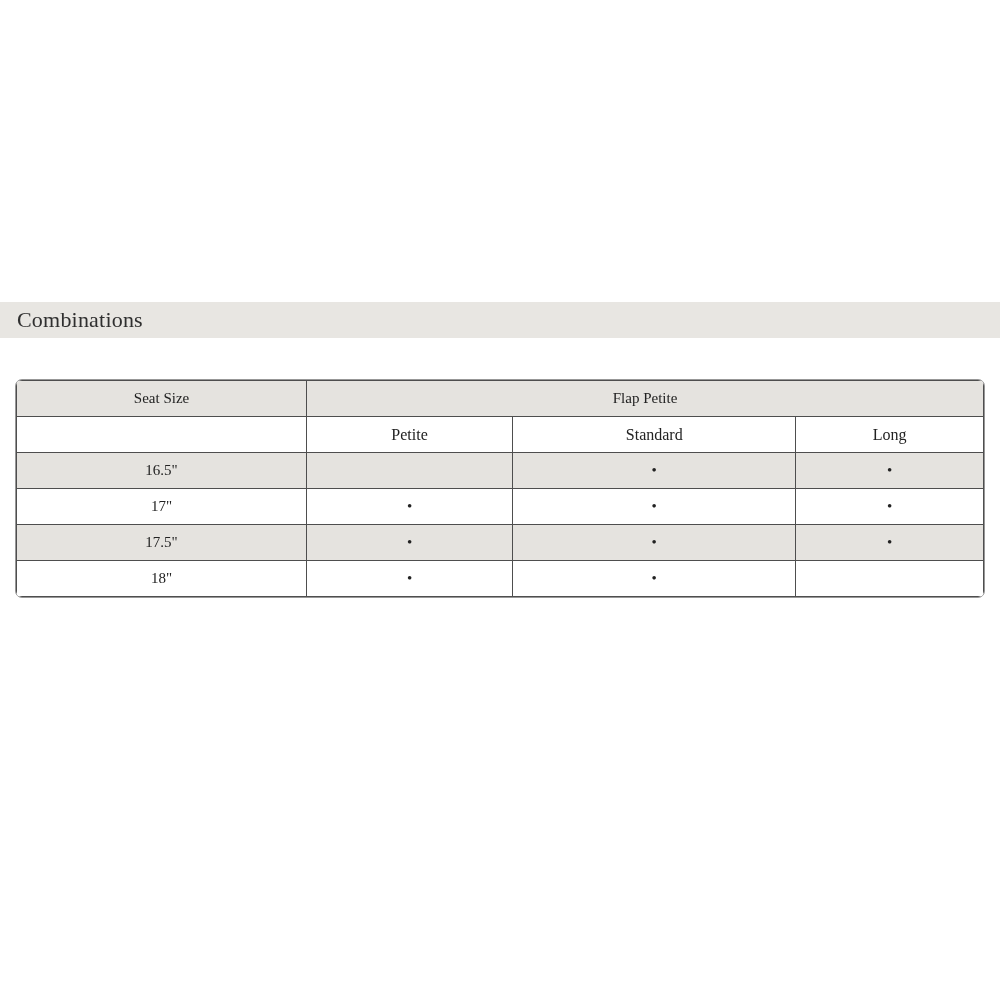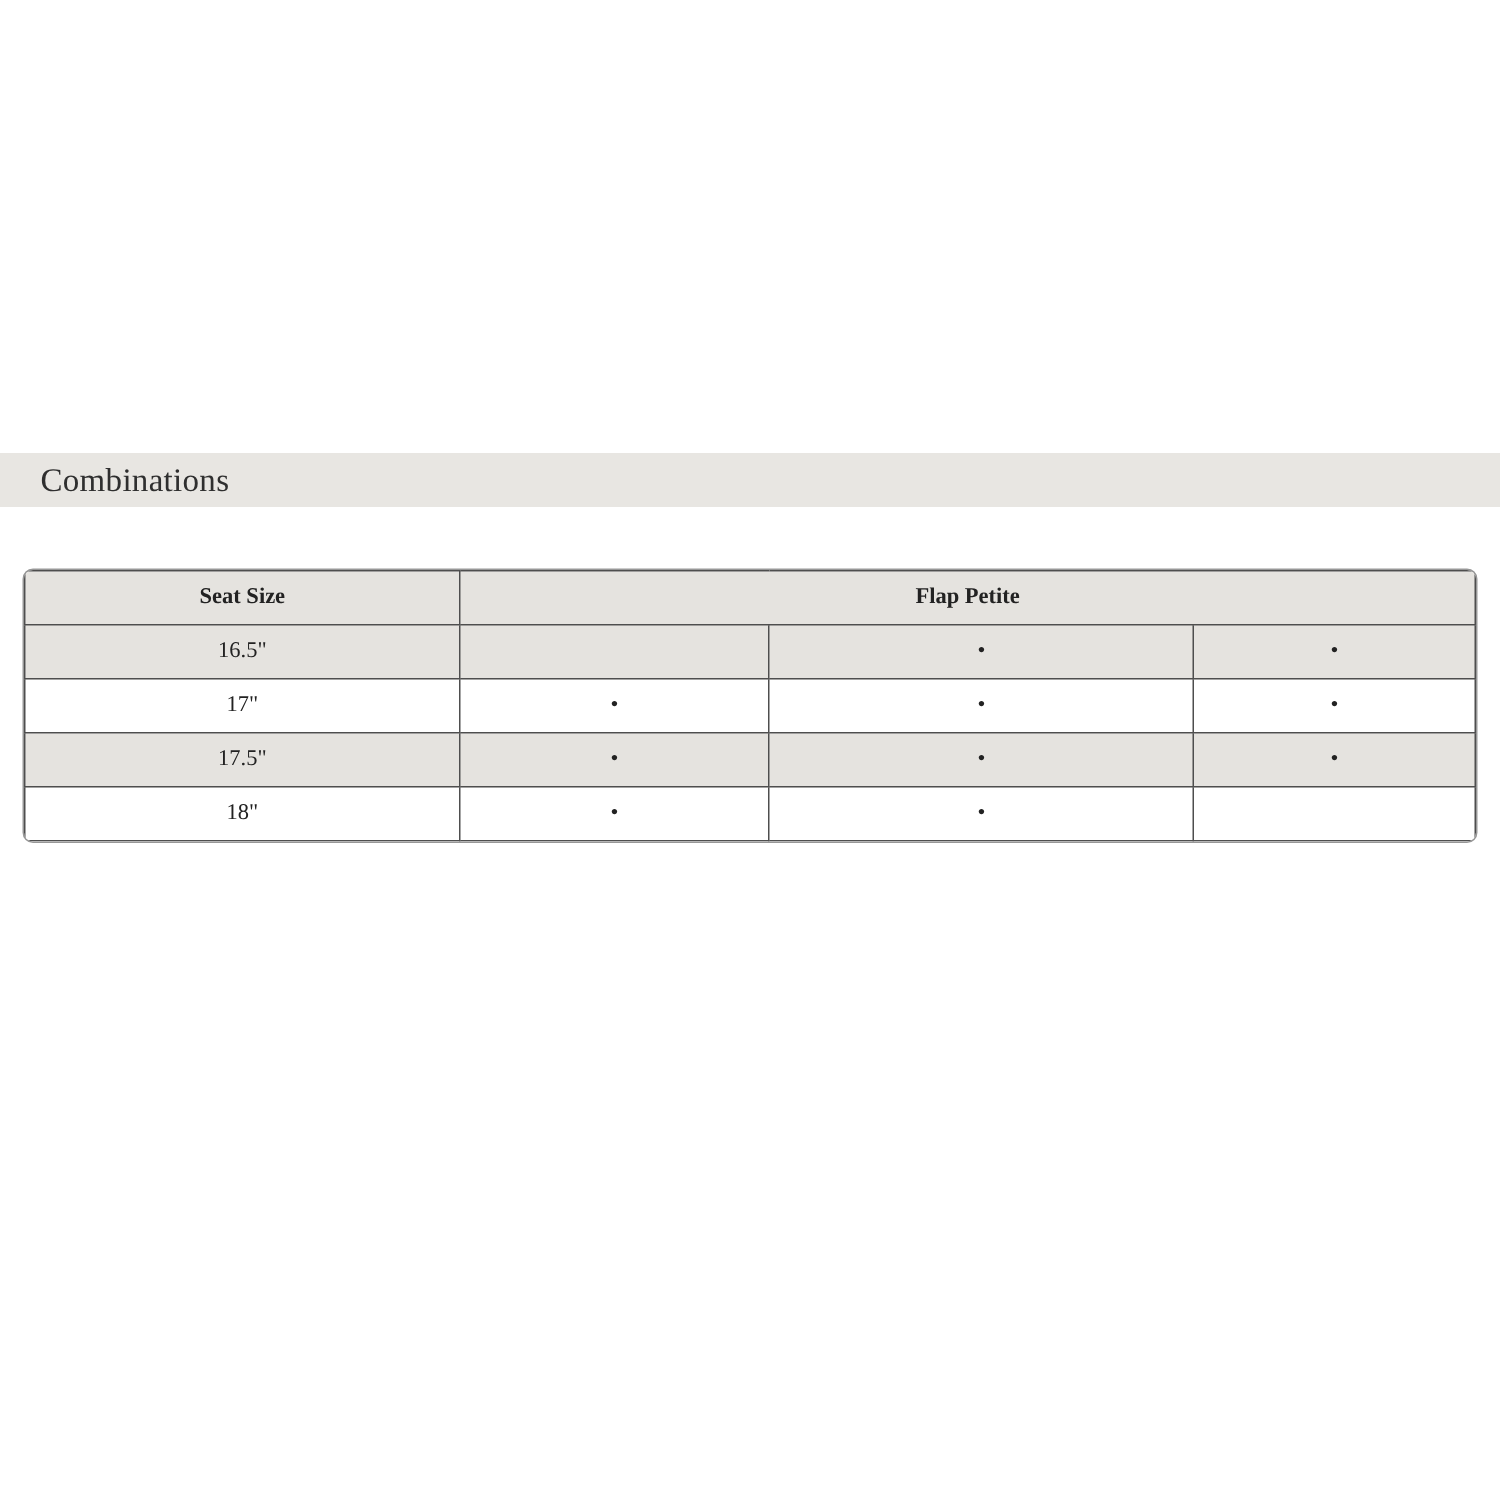--- a/index.html
+++ b/index.html
@@ -22,21 +22,21 @@
   .section-bar{
     margin-top:302px;
     width:100%;
     height:36px;
     background:var(--bar-bg);
     display:flex;
     align-items:center;
     padding-left:15px;
   }
   .section-bar h2{
-    margin:12px;
+    margin:2px;
     font-size:22px;
     font-weight:400;
     letter-spacing:0.2px;
     color:var(--title-color);
   }
   .table-frame{
     margin:41px 15px 0 15px;
     border:1px solid var(--border-outer);
     border-radius:7px;
     overflow:hidden;
@@ -50,21 +50,21 @@
   table.combo th, table.combo td{
     border:1px solid var(--border-inner);
     height:36px;
     text-align:center;
     vertical-align:middle;
     padding:0 6px;
     font-size:15px;
     color:var(--text-color);
   }
   table.combo th{
-    font-weight:700;
+    font-weight:400;
     background:var(--shade-bg);
   }
   tr.subheader td{
     background:#ffffff;
     font-size:16px;
   }
   tr.shaded td{
     background:var(--shade-bg);
   }
   tr.plain td{
@@ -88,20 +88,26 @@
       <col style="width:30%">
       <col style="width:21.3%">
       <col style="width:29.3%">
       <col style="width:19.4%">
     </colgroup>
     <tbody>
       <tr>
         <th>Seat Size</th>
         <th colspan="3">Flap Petite</th>
       </tr>
+      <tr class="subheader">
+        <td></td>
+        <td>Petite</td>
+        <td>Standard</td>
+        <td>Long</td>
+      </tr>
       <tr class="shaded">
         <td>16.5"</td>
         <td class="bullet-cell"></td>
         <td class="bullet-cell">•</td>
         <td class="bullet-cell">•</td>
       </tr>
       <tr class="plain">
         <td>17"</td>
         <td class="bullet-cell">•</td>
         <td class="bullet-cell">•</td>

